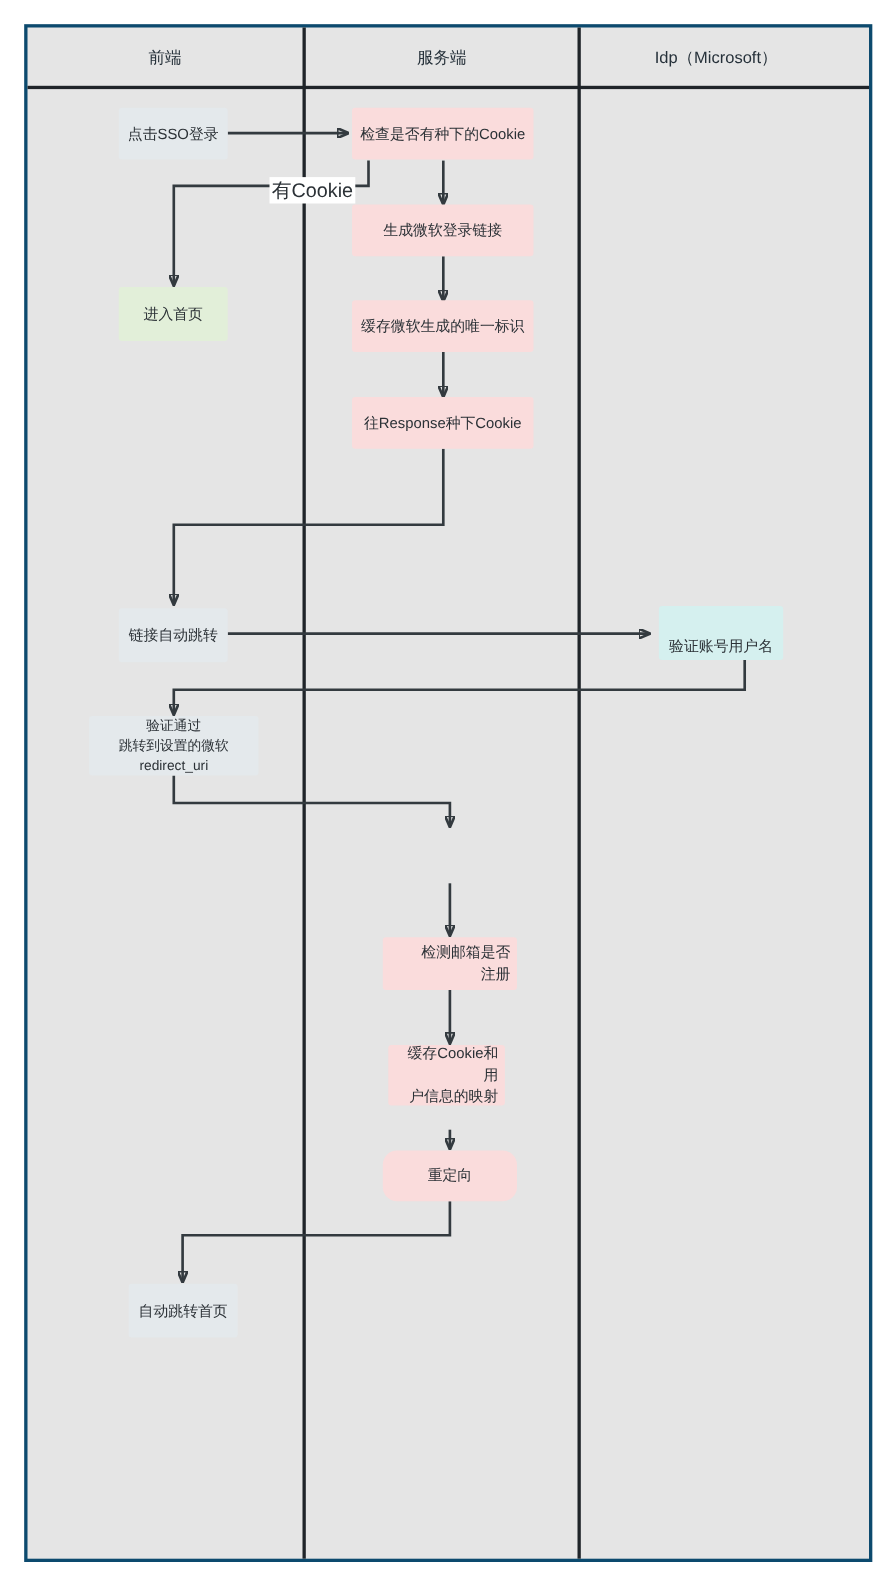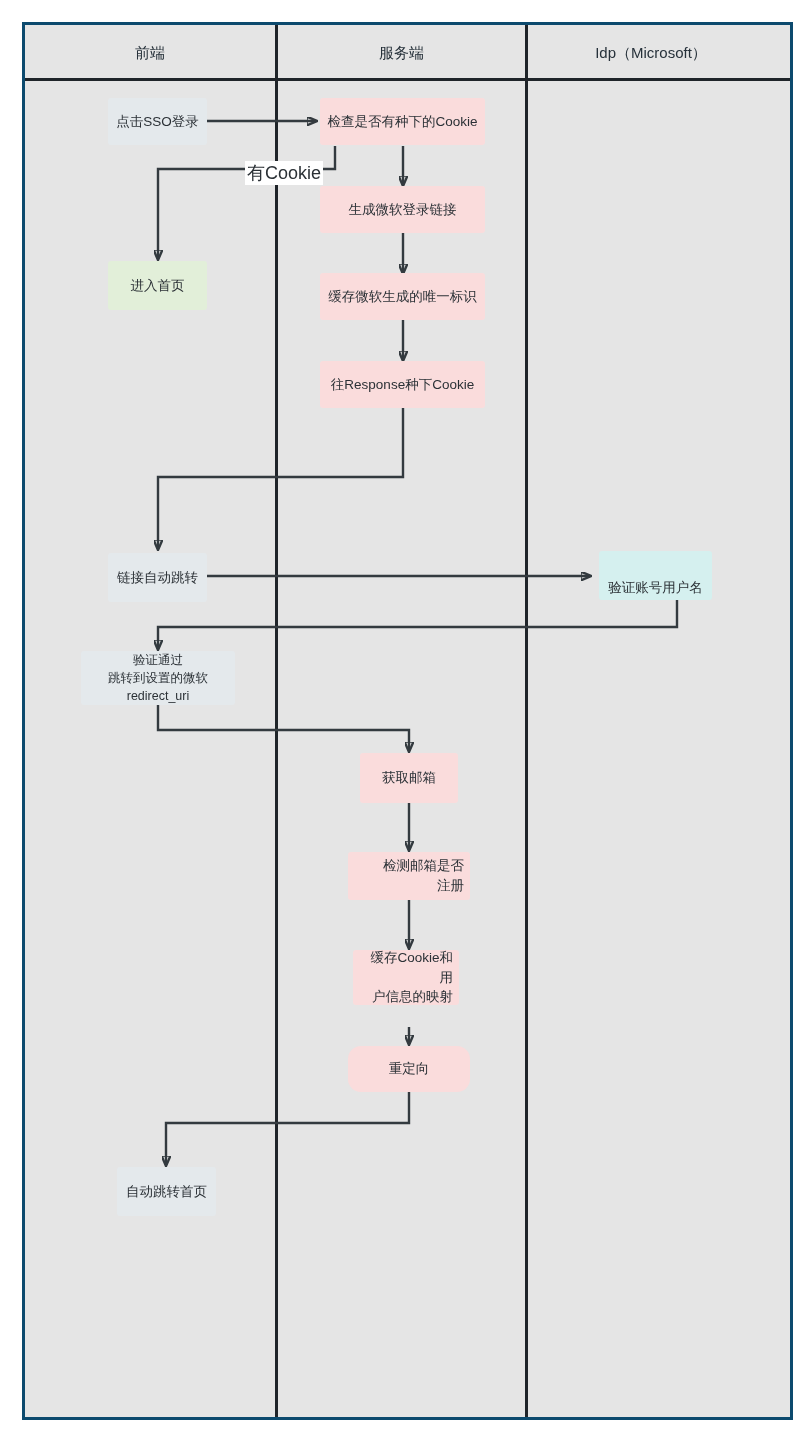--- a/index.html
+++ b/index.html
@@ -89,23 +89,20 @@
       </div>
     <div class="node gray" style="left:83px;top:528px;width:99px;height:49px;">
         <span>链接自动跳转</span>
       </div>
     <div class="node cyan" style="left:574px;top:526px;width:113px;height:49px;align-items:flex-end;">
         <span>验证账号用户名</span>
       </div>
     <div class="node gray" style="left:56px;top:626px;width:154px;height:54px;white-space:pre-line;font-size:12.5px;"><span>验证通过
 跳转到设置的微软
 redirect_uri</span></div>
-    <div class="node pink" style="left:335px;top:728px;width:98px;height:50px;">
-        <span>获取邮箱</span>
-      </div>
     <div class="node pink" style="left:323px;top:827px;width:122px;height:48px;padding-left:34px;">
         <span>检测邮箱是否注册</span>
       </div>
     <div class="node pink" style="left:328px;top:925px;width:106px;height:55px;white-space:pre-line;"><span>缓存Cookie和用
 户信息的映射</span></div>
     <div class="node pink" style="left:323px;top:1021px;width:122px;height:46px;border-radius:13px;">
         <span>重定向</span>
       </div>
     <div class="node gray" style="left:92px;top:1142px;width:99px;height:49px;">
         <span>自动跳转首页</span>

